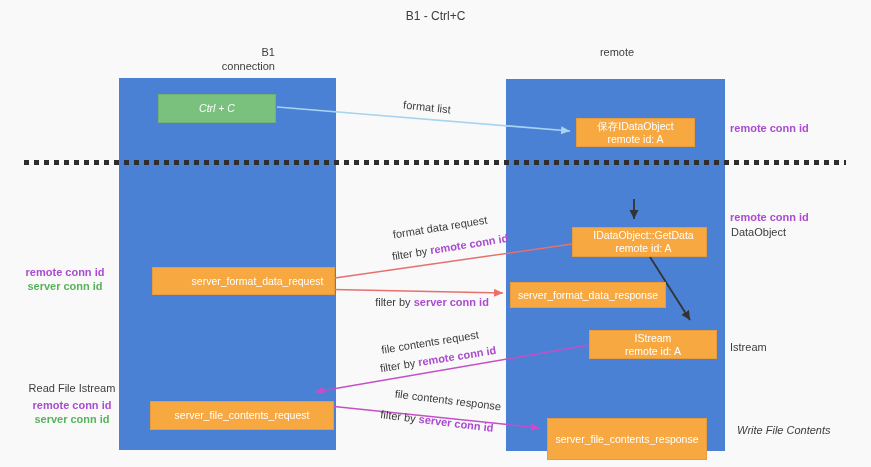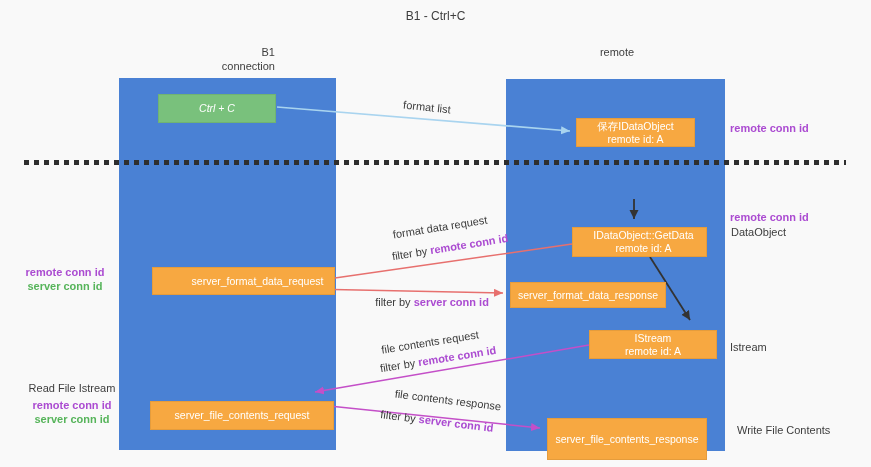--- a/index.html
+++ b/index.html
@@ -142,21 +142,21 @@
   <div class="flow-label" style="left:378px;top:394px;width:140px;transform:rotate(7deg);">file contents response</div>
   <div class="flow-label" style="left:362px;top:415px;width:150px;transform:rotate(7deg);">
     <span>filter by</span>
     <span class="purple">server conn id</span>
   </div>
 
   <div class="side-label purple" style="left:730px;top:122px;">remote conn id</div>
   <div class="side-label purple" style="left:730px;top:211px;">remote conn id</div>
   <div class="side-label ink" style="left:731px;top:226px;">DataObject</div>
   <div class="side-label ink" style="left:730px;top:341px;">Istream</div>
-  <div class="side-label ink" style="left:737px;top:424px;">Write File Contents</div>
+  <div class="side-label ink" style="left:737px;top:424px;font-style:italic;">Write File Contents</div>
 
   <div class="stack" style="left:15px;top:265px;width:100px;">
     <div class="purple">remote conn id</div>
     <div class="greentx">server conn id</div>
   </div>
   <div class="stack" style="left:22px;top:381px;width:100px;">
     <div style="color:var(--ink);margin-bottom:3px;">Read File Istream</div>
     <div class="purple">remote conn id</div>
     <div class="greentx">server conn id</div>
   </div>

